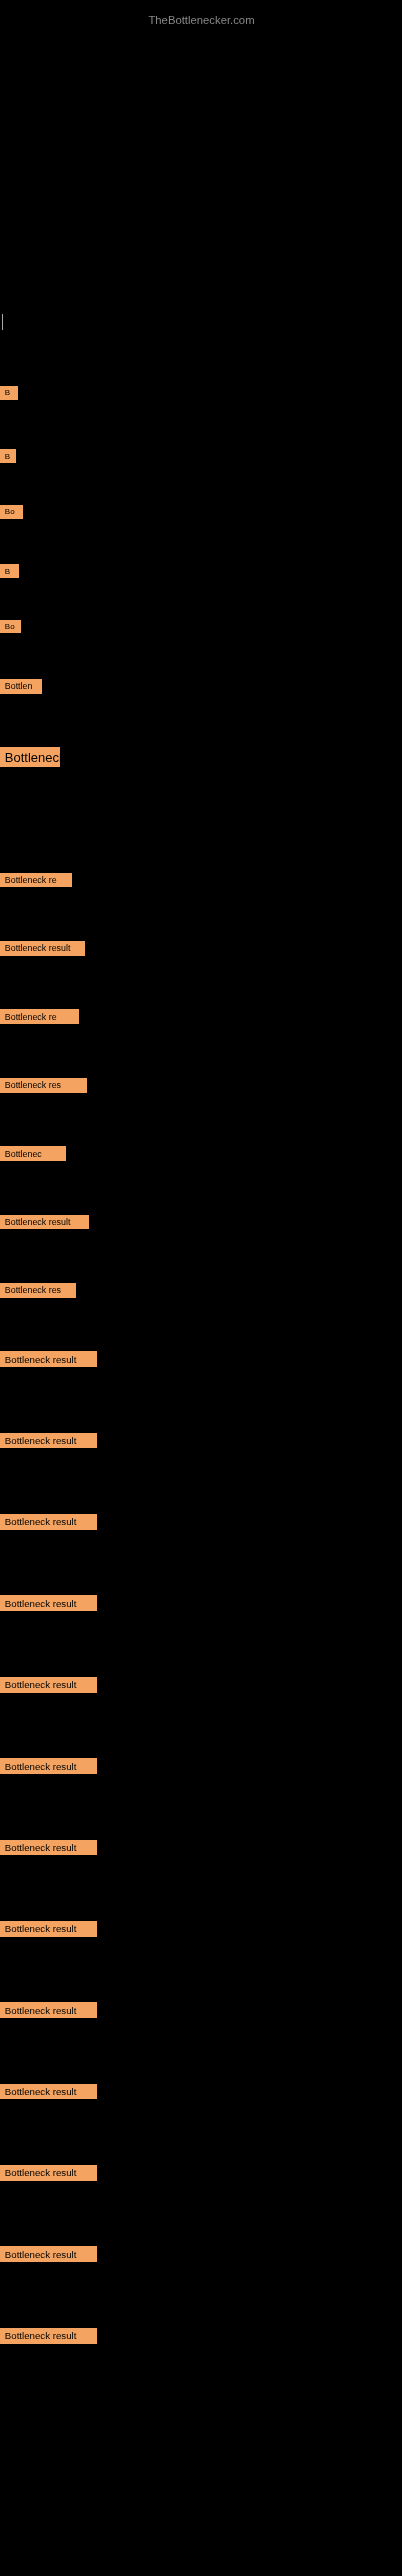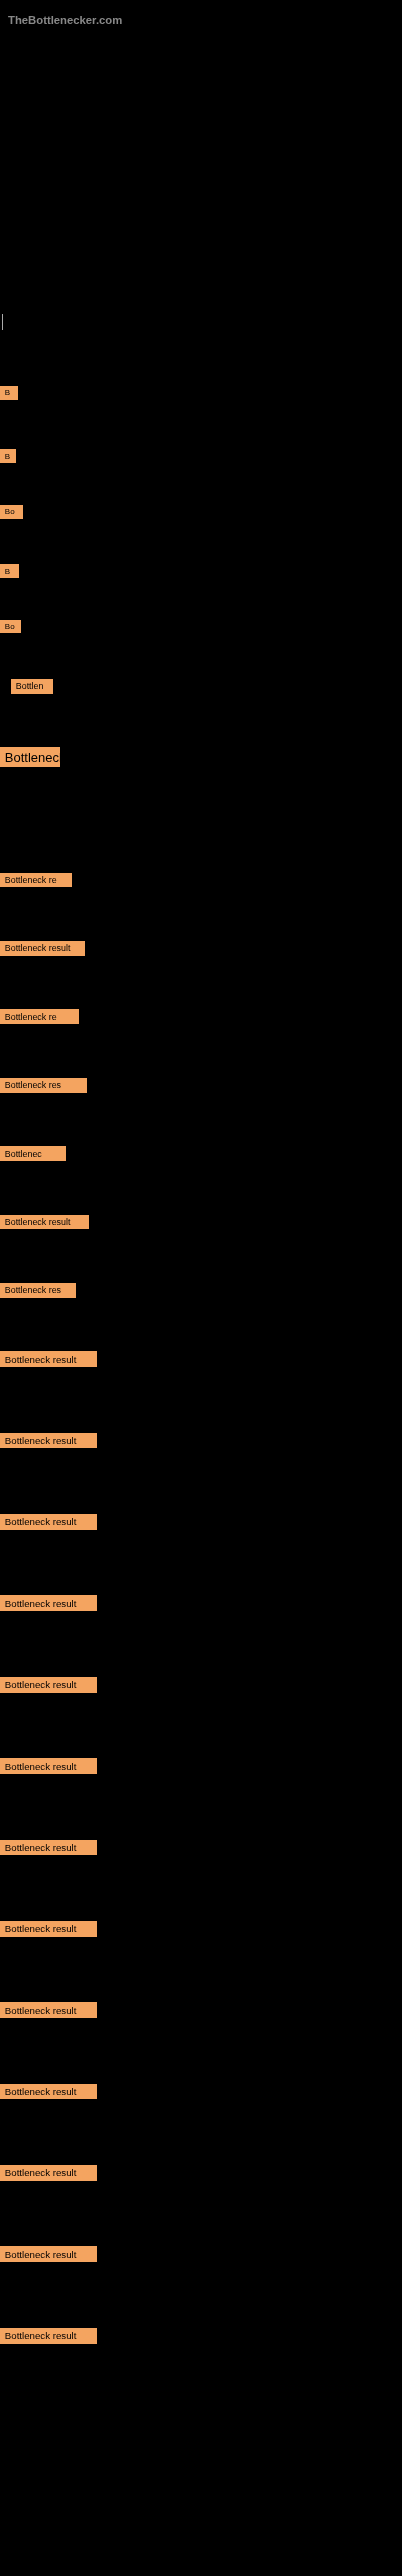--- a/index.html
+++ b/index.html
@@ -12,25 +12,25 @@
       background-color: #000000;
       width: 403px;
       min-height: 2576px;
       font-family: Arial, sans-serif;
       position: relative;
     }
 
     .site-title {
       color: #888888;
       font-size: 11.3px;
-      padding: 8px 8px;
+      text-align: center;
+      padding: 8px 0;
       position: absolute;
       top: 6.4px;
       width: 100%;
-      font-weight: bold;
     }
 
     .bottleneck-items-container {
       position: absolute;
       top: 338px;
       left: 0;
       width: 100%;
       display: flex;
       flex-direction: column;
       gap: 0px;
@@ -52,21 +52,21 @@
       white-space: nowrap;
       overflow: hidden;
     }
 
     
     .item-1 .bottleneck-label { width: 17.7px; font-size: 8px; }
     .item-2 .bottleneck-label { width: 16px; font-size: 8px; }
     .item-3 .bottleneck-label { width: 22.5px; font-size: 8px; }
     .item-4 .bottleneck-label { width: 19.3px; font-size: 8px; }
     .item-5 .bottleneck-label { width: 21px; font-size: 8px; }
-    .item-6 .bottleneck-label { width: 42px; font-size: 8.9px; margin-left: 11px; }
+    .item-6 .bottleneck-label { width: 42px; font-size: 8.9px; }
     .item-7 .bottleneck-label { width: 60px; font-size: 13px; }
     .item-8 .bottleneck-label { width: 55px; font-size: 8.9px; }
     .item-9 .bottleneck-label { width: 72px; font-size: 8.9px; }
     .item-10 .bottleneck-label { width: 85px; font-size: 8.9px; }
     .item-11 .bottleneck-label { width: 79px; font-size: 8.9px; }
     .item-12 .bottleneck-label { width: 87px; font-size: 8.9px; }
     .item-13 .bottleneck-label { width: 66px; font-size: 8.9px; }
     .item-14 .bottleneck-label { width: 89px; font-size: 8.9px; }
     .item-15 .bottleneck-label { width: 76px; font-size: 8.9px; }
     .item-16 .bottleneck-label { width: 97px; font-size: 9.7px; }

